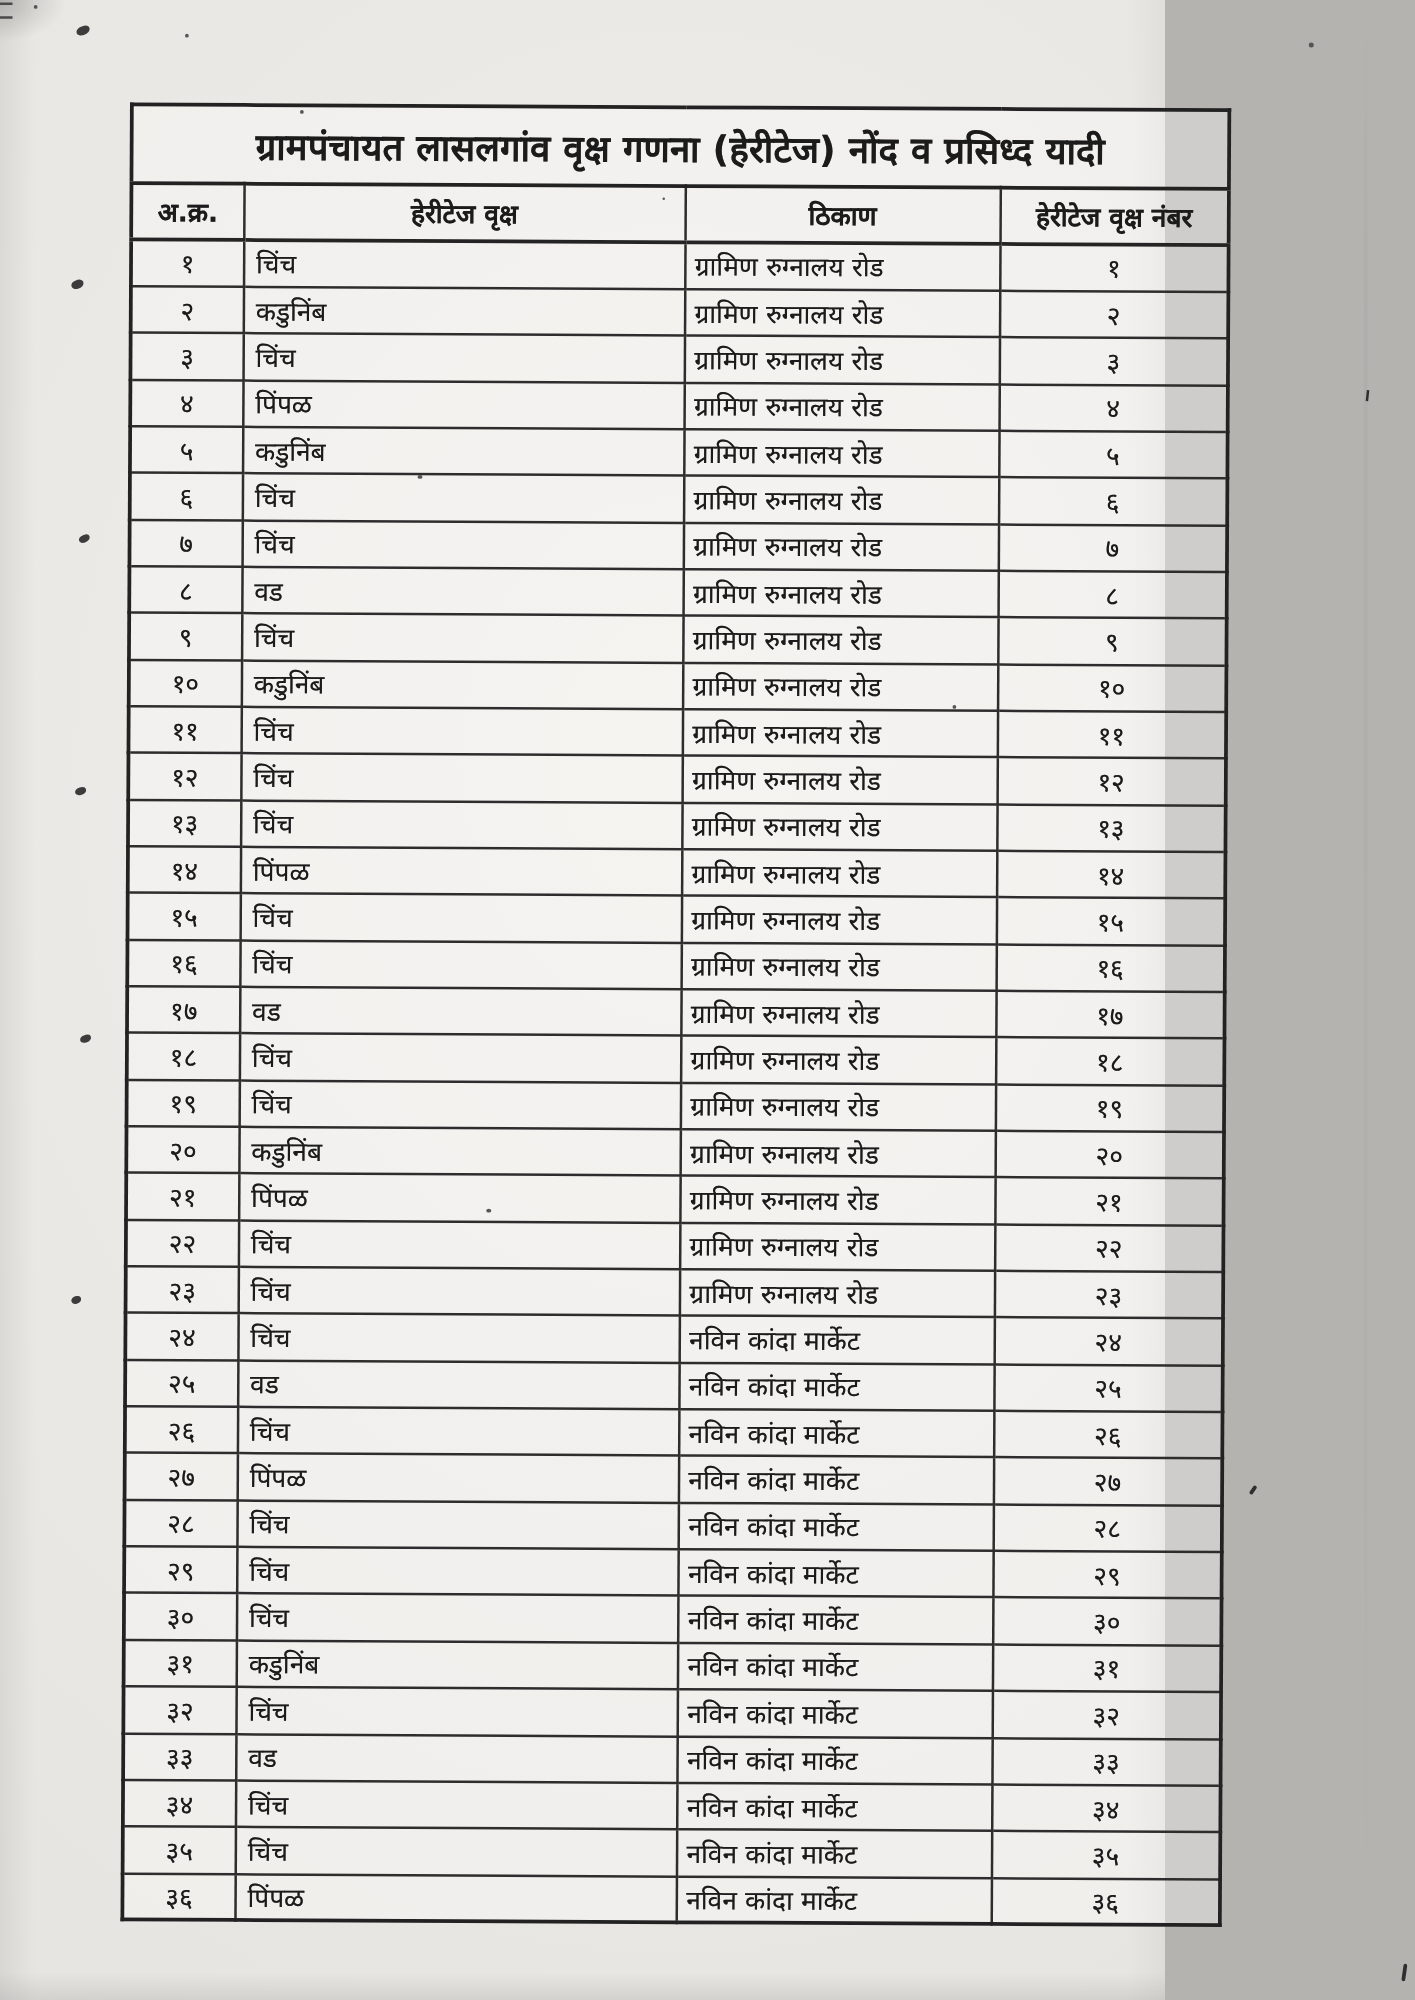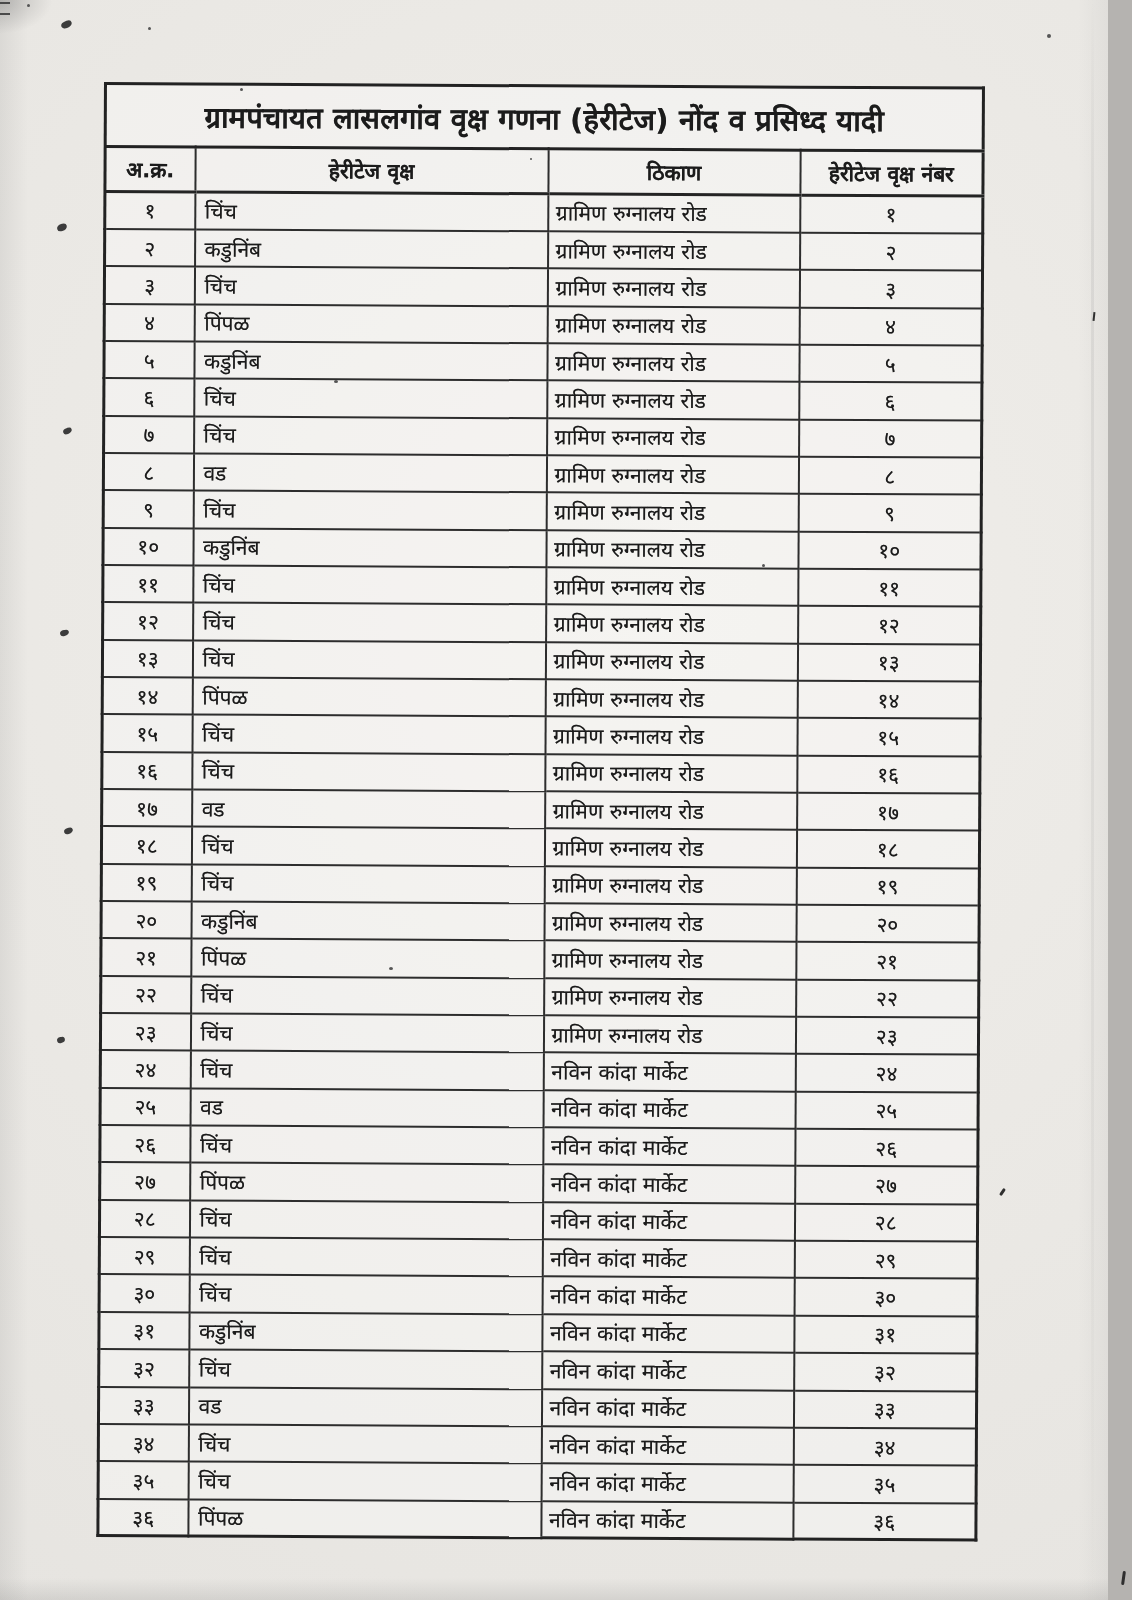--- a/index.html
+++ b/index.html
@@ -2,21 +2,21 @@
 <html><head>
 <meta charset="utf-8">
 <style>
   html,body{margin:0;padding:0;}
   body{
     width:1132px;height:1600px;overflow:hidden;
     font-family:"DejaVu Sans","Liberation Sans",sans-serif;
     background:#b5b3b0;
   }
   .page{
-    position:relative;width:1108px;height:1600px;
+    position:relative;width:932px;height:1600px;
     background:
       radial-gradient(70px 45px at 0 0, rgba(110,110,110,0.38), rgba(110,110,110,0) 75%),
       linear-gradient(to right, rgba(130,130,130,0.14), rgba(130,130,130,0) 28px),
       linear-gradient(to top, rgba(120,120,120,0.18), rgba(120,120,120,0) 22px),
       linear-gradient(to left, rgba(140,140,140,0.10), rgba(140,140,140,0) 30px),
       radial-gradient(120% 85% at 58% 38%, #f0eeea 0%, #eae8e4 55%, #e5e3df 100%);
     background-color:#e9e7e3;
   }
   
   .fold-line{

